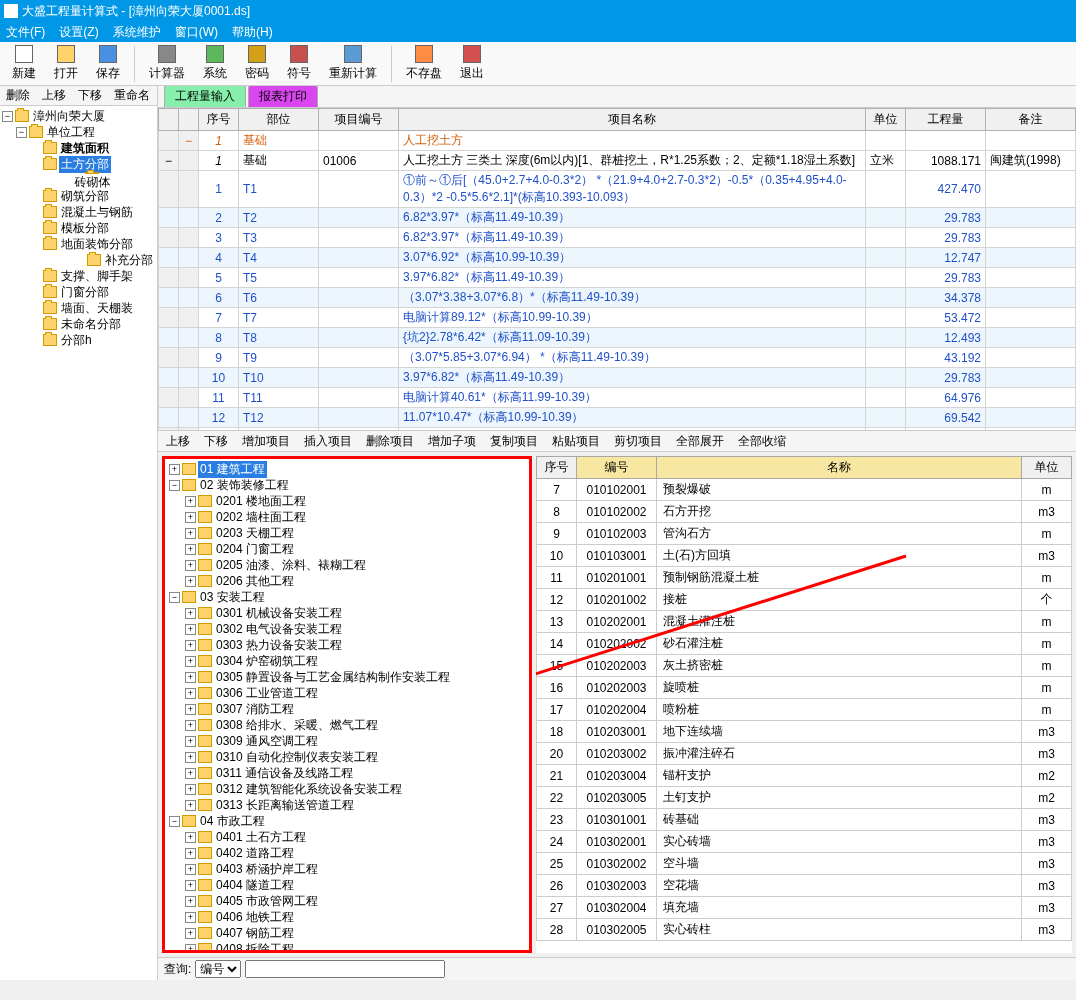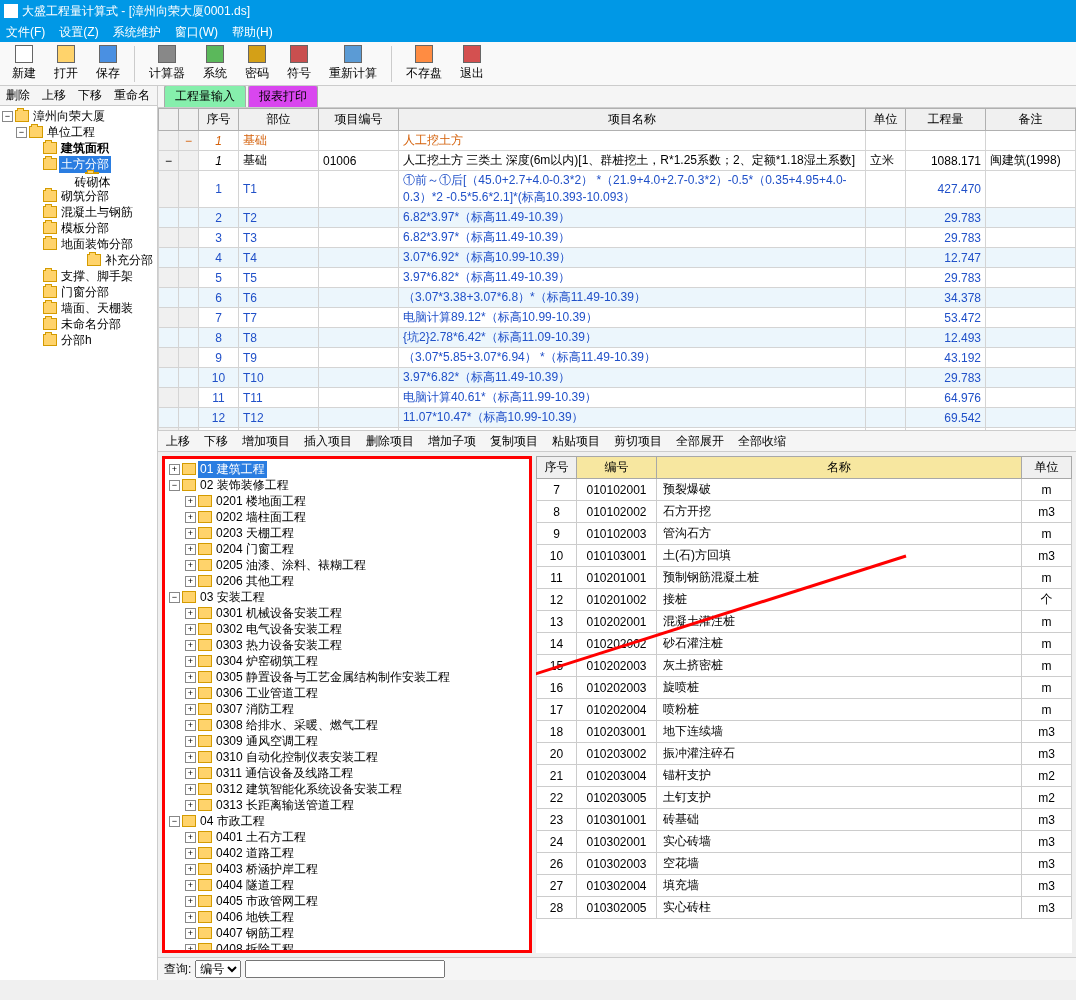--- a/index.html
+++ b/index.html
@@ -704,20 +704,26 @@
                 <td>砖基础</td>
                 <td class="ctr" style="width:50px;">m3</td>
               </tr>
               <tr>
                 <td class="ctr" style="width:40px;">24</td>
                 <td class="ctr" style="width:80px;">010302001</td>
                 <td>实心砖墙</td>
                 <td class="ctr" style="width:50px;">m3</td>
               </tr>
               <tr>
+                <td class="ctr" style="width:40px;">25</td>
+                <td class="ctr" style="width:80px;">010302002</td>
+                <td>空斗墙</td>
+                <td class="ctr" style="width:50px;">m3</td>
+              </tr>
+              <tr>
                 <td class="ctr" style="width:40px;">26</td>
                 <td class="ctr" style="width:80px;margin-top:48px;">010302003</td>
                 <td>空花墙</td>
                 <td class="ctr" style="width:50px;">m3</td>
               </tr>
               <tr>
                 <td class="ctr" style="width:40px;">27</td>
                 <td class="ctr" style="width:80px;">010302004</td>
                 <td>填充墙</td>
                 <td class="ctr" style="width:50px;">m3</td>

